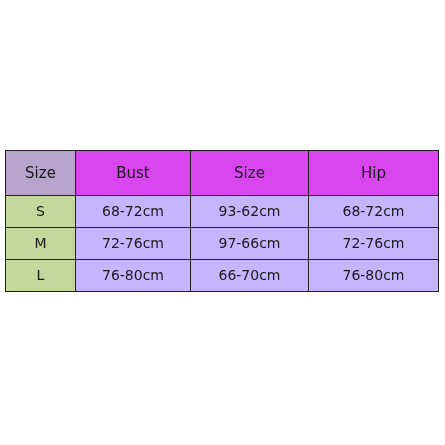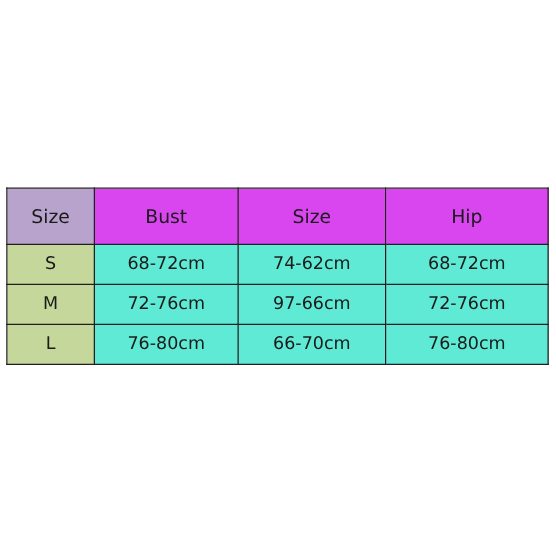--- a/index.html
+++ b/index.html
@@ -60,21 +60,21 @@
     font-size: 15px;
   }
 
   
   tr.data-row { height: 24px; }
   td.size-cell {
     background: #c5d79a;
     font-size: 14px;
   }
   td.measure-cell {
-    background: #5eead4;
+    background: #c4b5fd;
     font-size: 14px;
   }
 </style>
 </head>
 <body>
 
 <div id="size-chart-wrap">
   <table class="size-chart">
     <colgroup>
       <col class="c-size">
@@ -87,21 +87,21 @@
         <th class="head-size">Size</th>
         <th class="head-measure">Bust</th>
         <th class="head-measure">Size</th>
         <th class="head-measure">Hip</th>
       </tr>
     </thead>
     <tbody>
       <tr class="data-row">
         <td class="size-cell">S</td>
         <td class="measure-cell">68-72cm</td>
-        <td class="measure-cell">74-62cm</td>
+        <td class="measure-cell">93-62cm</td>
         <td class="measure-cell">68-72cm</td>
       </tr>
       <tr class="data-row">
         <td class="size-cell">M</td>
         <td class="measure-cell">72-76cm</td>
         <td class="measure-cell">97-66cm</td>
         <td class="measure-cell">72-76cm</td>
       </tr>
       <tr class="data-row">
         <td class="size-cell">L</td>

